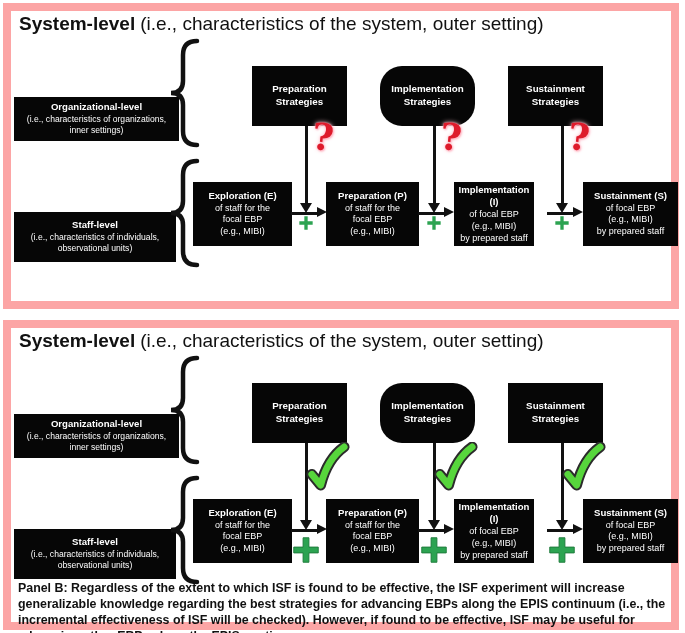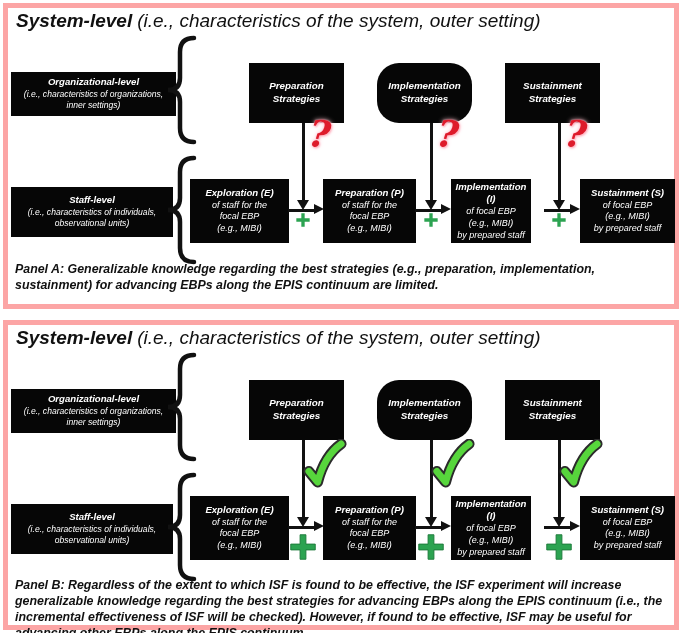--- a/index.html
+++ b/index.html
@@ -3,33 +3,33 @@
 <meta charset="utf-8">
 <style>
   html,body{margin:0;padding:0;}
   body{
     width:685px;height:633px;position:relative;background:#ffffff;
     font-family:"Liberation Sans", sans-serif;color:#111;
     -webkit-font-smoothing:antialiased;
   }
   .panel{
     position:absolute;left:3px;width:676px;background:#fff;
-    border:5px solid #fca5a5;box-sizing:border-box;font-style:italic;
+    border:8px solid #fca5a5;box-sizing:border-box;
   }
   .panel-a{top:3px;height:306px;}
   .panel-b{top:320px;height:310px;}
   .sys-title{position:absolute;left:8px;top:2px;font-size:19px;white-space:nowrap;}
   .sys-title .b{font-weight:bold;}
   .sys-title .r{margin-left:5px;}
   .blackbox{
     position:absolute;background:#060606;color:#fff;text-align:center;
     display:flex;flex-direction:column;justify-content:center;align-items:center;
     box-sizing:border-box;line-height:1.32;
   }
-  .levelbox{left:3px;width:165px;font-size:8.6px;padding:2px;}
+  .levelbox{left:3px;width:165px;font-size:8.6px;padding:2px;margin-top:22px;}
   .levelbox .t{font-weight:bold;font-size:9.6px;}
   .orgbox{top:64px;height:44px;}
   .staffbox{top:179px;height:50px;width:162px;text-align:center;}
   .stratbox{top:55px;width:95px;height:60px;font-weight:bold;font-size:9.8px;}
   .s0{left:241px;} .s1{left:369px;border-radius:22px;} .s2{left:497px;}
   .episbox{top:171px;height:64px;font-size:9px;padding:1px;}
   .episbox .t{font-weight:bold;font-size:9.6px;}
   .e0{left:182px;width:99px;} .e1{left:315px;width:93px;text-align:center;}
   .e2{left:443px;width:80px;} .e3{left:572px;width:95px;}
   .brace{position:absolute;left:154px;width:40px;height:114px;}
@@ -147,21 +147,20 @@
   <svg class="plus plus-sm pa0" viewBox="0 0 24 24">
     <path d="M9.5 2 h5 v7.5 H22 v5 h-7.5 V22 h-5 v-7.5 H2 v-5 h7.5 z" fill="#2ca351"></path>
   </svg>
   <svg class="plus plus-sm pa1" viewBox="0 0 24 24">
     <path d="M9.5 2 h5 v7.5 H22 v5 h-7.5 V22 h-5 v-7.5 H2 v-5 h7.5 z" fill="#2ca351"></path>
   </svg>
   <svg class="plus plus-sm pa2" viewBox="0 0 24 24">
     <path d="M9.5 2 h5 v7.5 H22 v5 h-7.5 V22 h-5 v-7.5 H2 v-5 h7.5 z" fill="#2ca351"></path>
   </svg>
 
-  <div class="caption">Panel A: Generalizable knowledge regarding the best strategies (e.g., preparation, implementation, sustainment) for advancing EBPs along the EPIS continuum are limited.</div>
 </div>
 
 <div class="panel panel-b">
   <div class="sys-title">
     <span class="b">System-level</span><span class="r">(i.e., characteristics of the system, outer setting)</span>
   </div>
 
   <div class="blackbox levelbox orgbox">
     <span class="t">Organizational-level</span>
     <span>(i.e., characteristics of organizations,</span>

